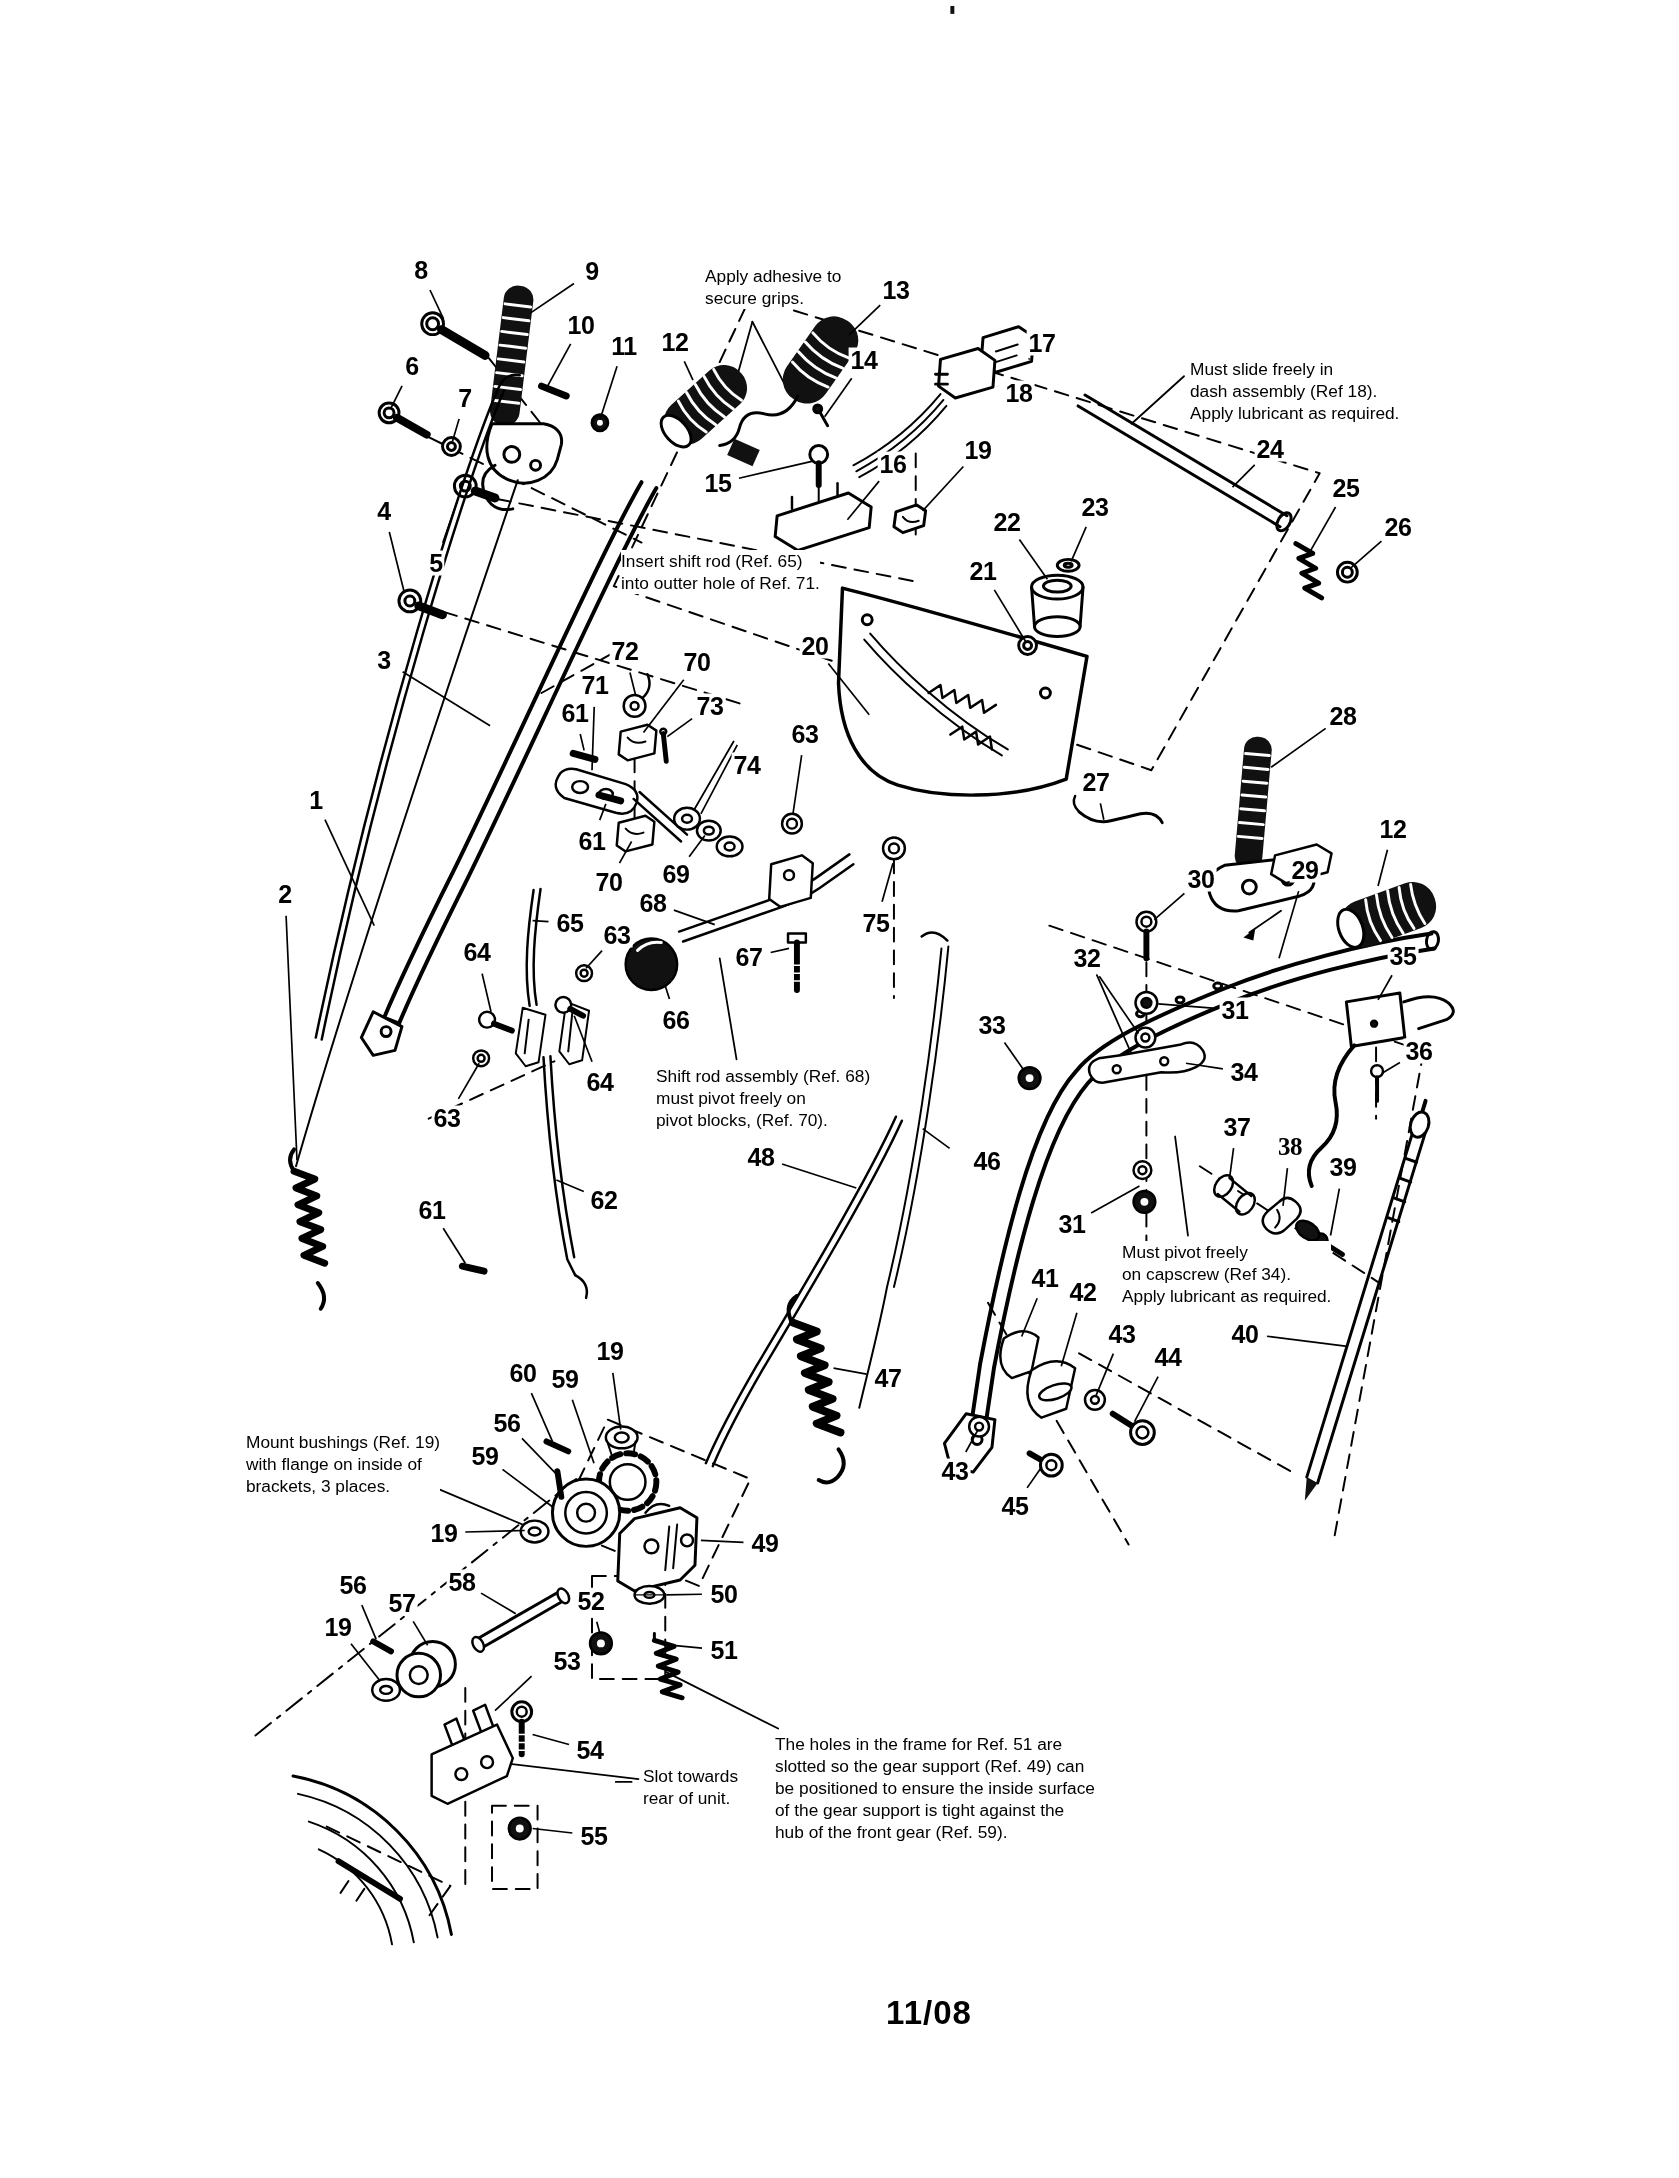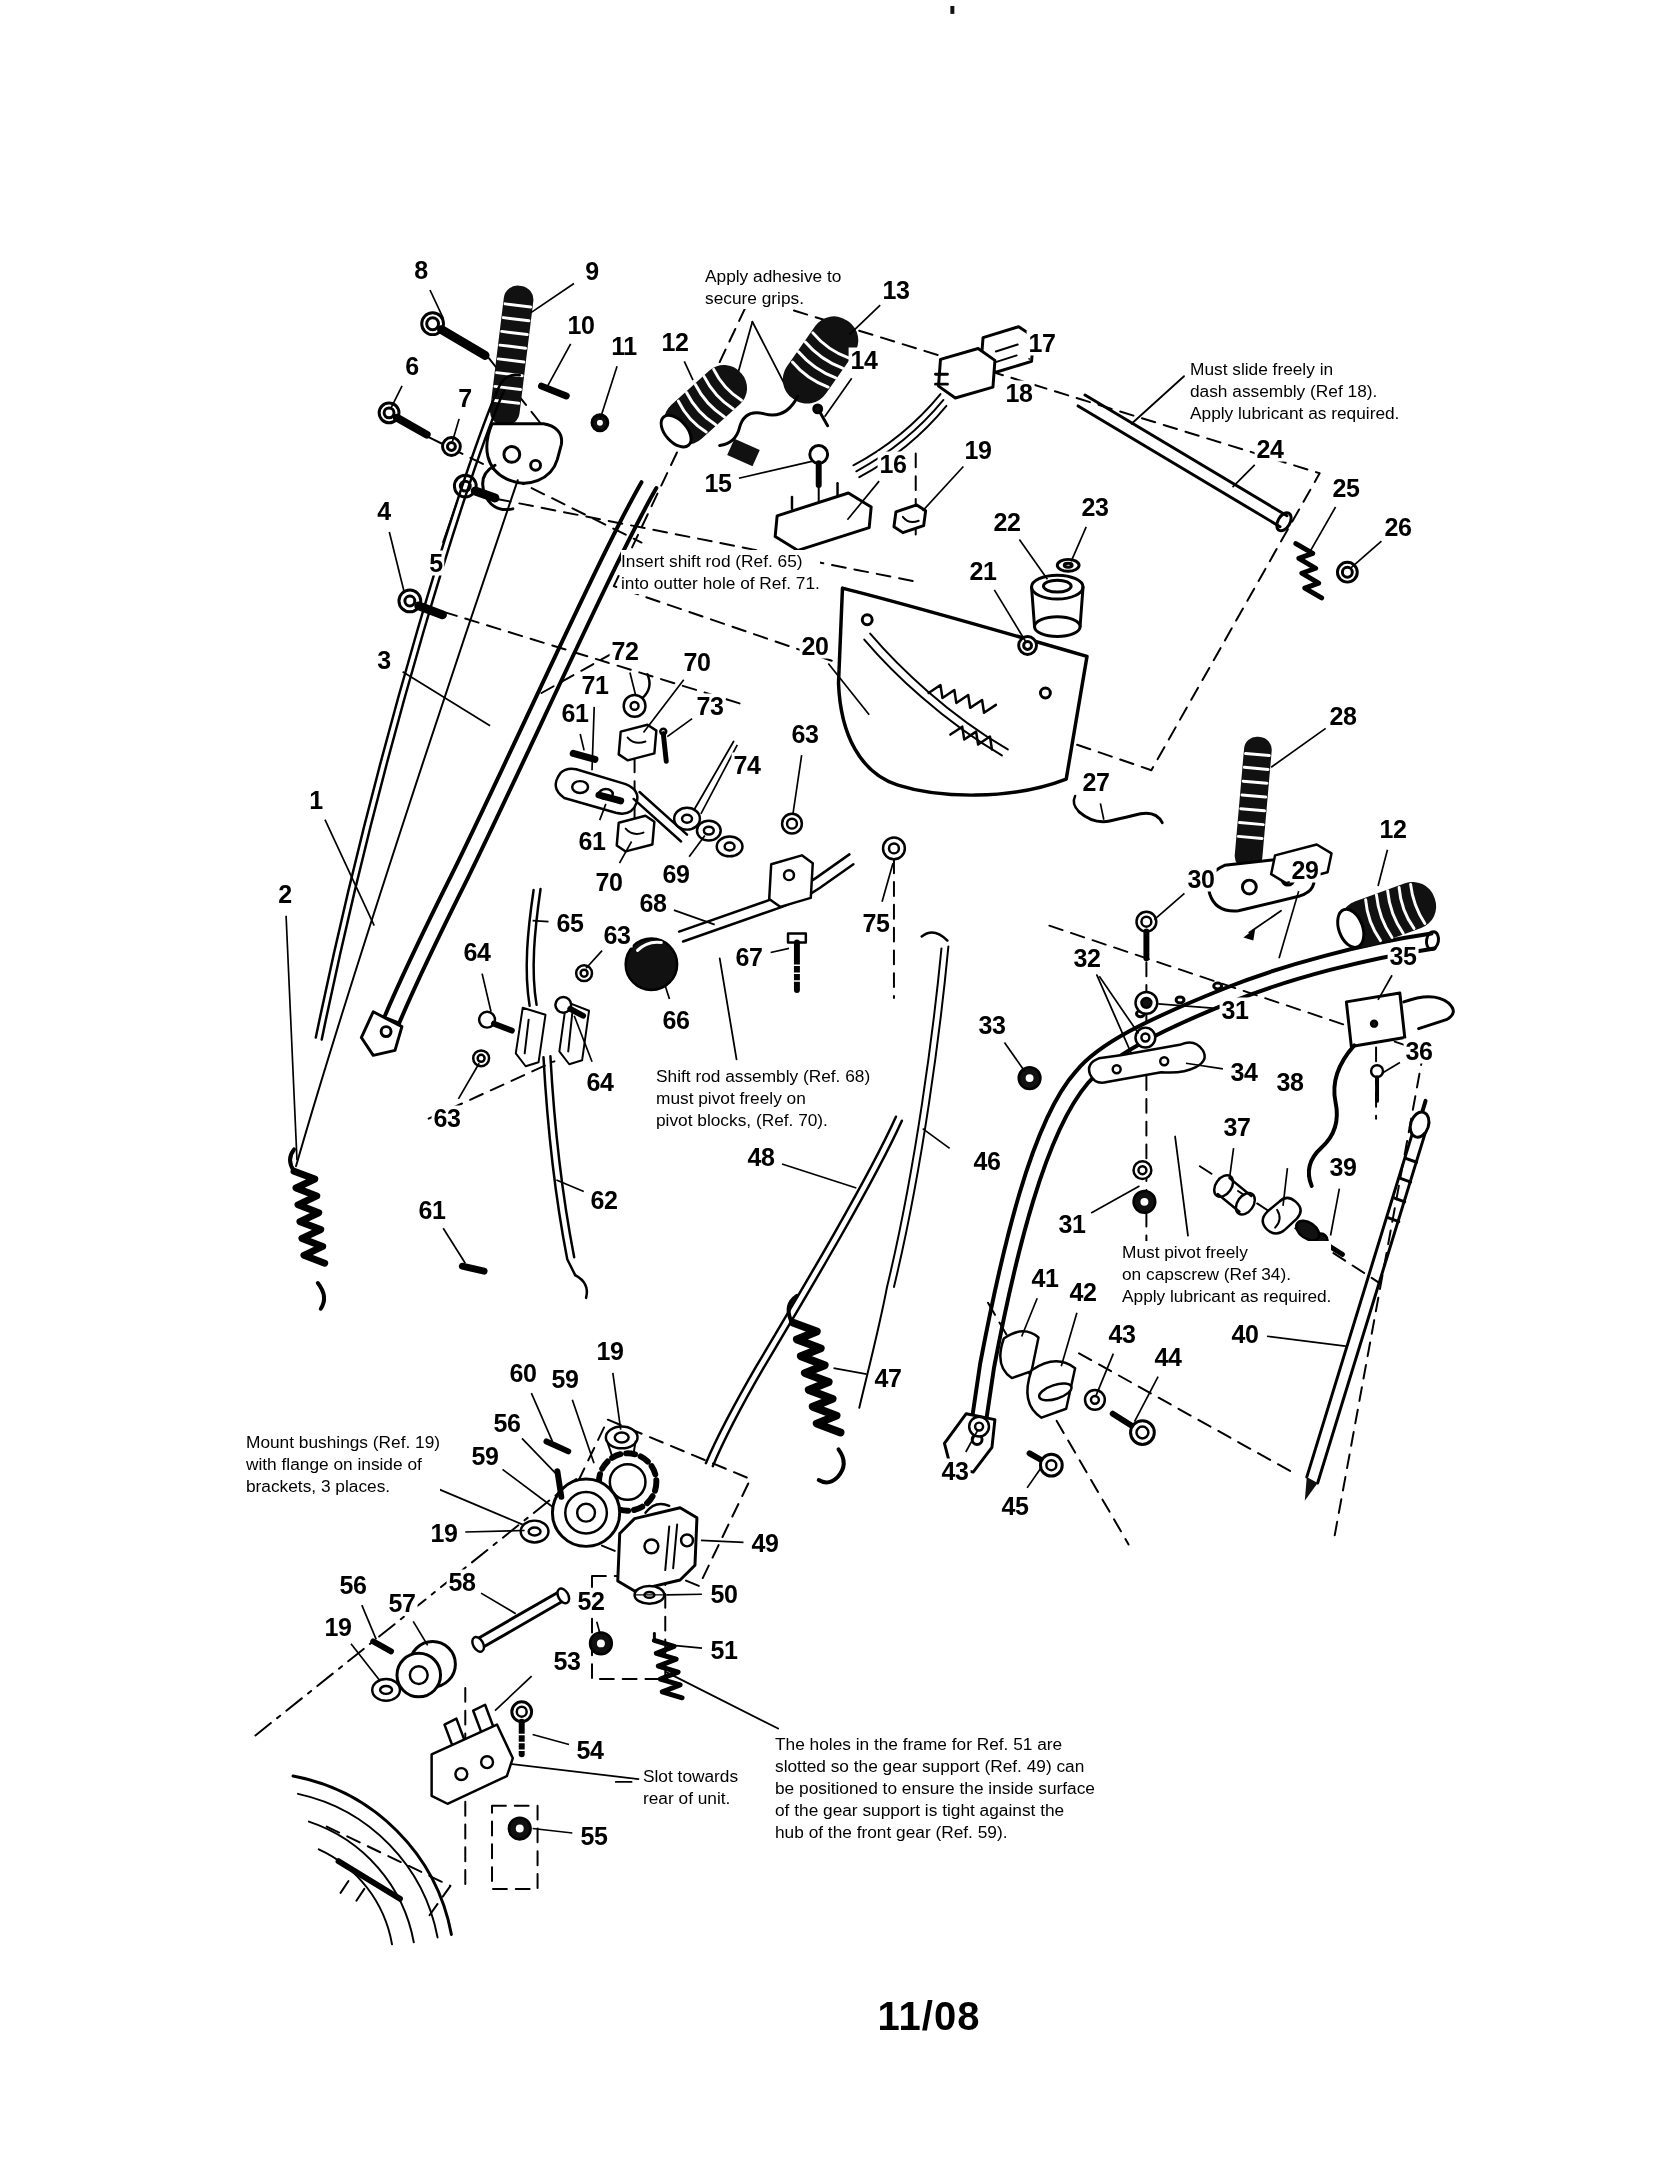--- a/index.html
+++ b/index.html
@@ -4,21 +4,21 @@
 <style>
   html,body{margin:0;padding:0;background:#fff;}
   #page{position:relative;width:1679px;height:2178px;background:#fff;overflow:hidden;
         font-family:"Liberation Sans",sans-serif;color:#000;}
   #art,#leader-svg{position:absolute;left:0;top:0;width:1679px;height:2178px;}
   #label-layer{position:absolute;left:0;top:0;width:1679px;height:2178px;}
   .part-num{position:absolute;transform:translate(-50%,-50%);font-weight:700;font-size:25px;
             line-height:1;letter-spacing:-0.5px;background:#fff;padding:0 2px;}
   .note{position:absolute;font-size:17.3px;line-height:22px;white-space:nowrap;background:#fff;}
   .footer-date{position:absolute;left:929px;top:1994px;transform:translateX(-50%);
-               font-size:40px;font-weight:700;letter-spacing:1px;}
+               font-size:33px;font-weight:700;letter-spacing:1px;}
 </style>
 </head>
 <body>
 
 <div id="page">
 
   <svg id="art" viewBox="0 0 1696 2200" stroke="#000" fill="none" stroke-linecap="round" stroke-linejoin="round">
 
     <rect x="960" y="6" width="4" height="8" fill="#111" stroke="none"></rect>
 
@@ -485,21 +485,21 @@
       <span class="part-num" style="left: 1305px; top: 870px;">29</span>
       <span class="part-num" style="left: 1201px; top: 879px;">30</span>
       <span class="part-num" style="left: 1393px; top: 829px;">12</span>
       <span class="part-num" style="left: 1235px; top: 1010px;">31</span>
       <span class="part-num" style="left: 1087px; top: 958px;">32</span>
       <span class="part-num" style="left: 992px; top: 1025px;">33</span>
       <span class="part-num" style="left: 1244px; top: 1072px;">34</span>
       <span class="part-num" style="left: 1403px; top: 956px;">35</span>
       <span class="part-num" style="left: 1419px; top: 1051px;">36</span>
       <span class="part-num" style="left: 1237px; top: 1127px;">37</span>
-      <span class="part-num" style="left: 1290px; top: 1082px;">38</span>
+      <span class="part-num" style="left: 1290px; top: 1146px; font-family: Liberation Serif, serif;">38</span>
       <span class="part-num" style="left: 1343px; top: 1167px;">39</span>
       <span class="part-num" style="left: 1072px; top: 1224px;">31</span>
       <span class="part-num" style="left: 1245px; top: 1334px;">40</span>
       <span class="part-num" style="left: 1045px; top: 1278px;">41</span>
       <span class="part-num" style="left: 1083px; top: 1292px;">42</span>
       <span class="part-num" style="left: 1122px; top: 1334px;">43</span>
       <span class="part-num" style="left: 1168px; top: 1357px;">44</span>
       <span class="part-num" style="left: 955px; top: 1471px;">43</span>
       <span class="part-num" style="left: 1015px; top: 1506px;">45</span>
       <span class="part-num" style="left: 987px; top: 1161px;">46</span>

